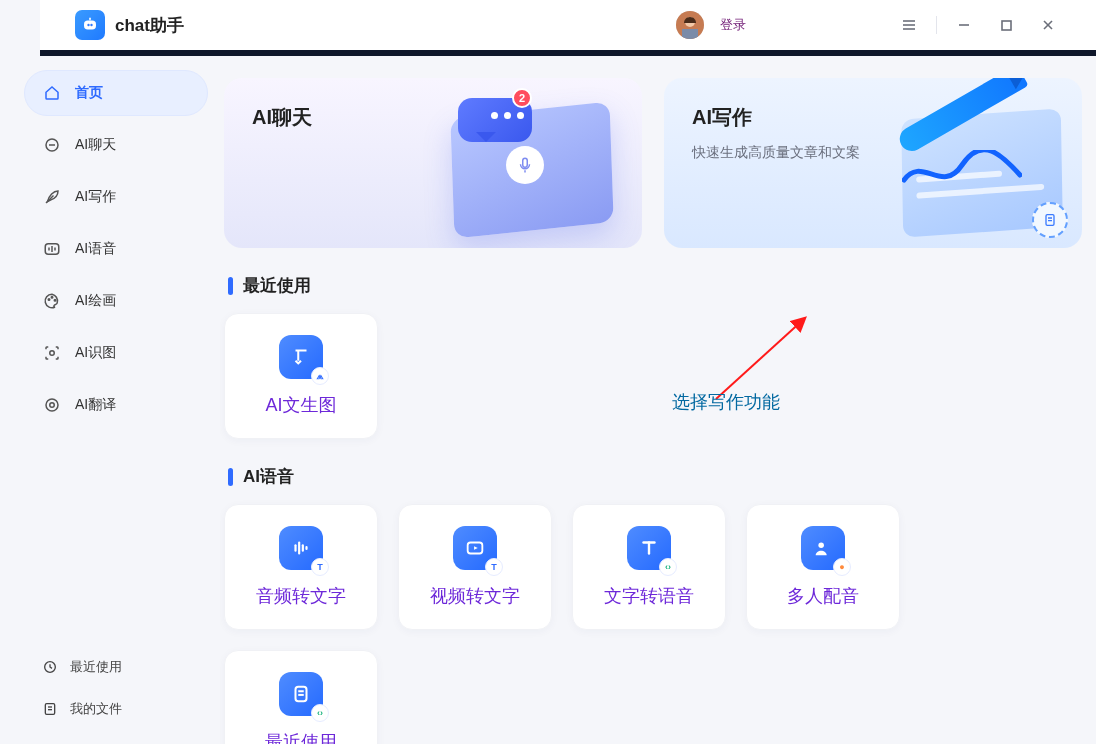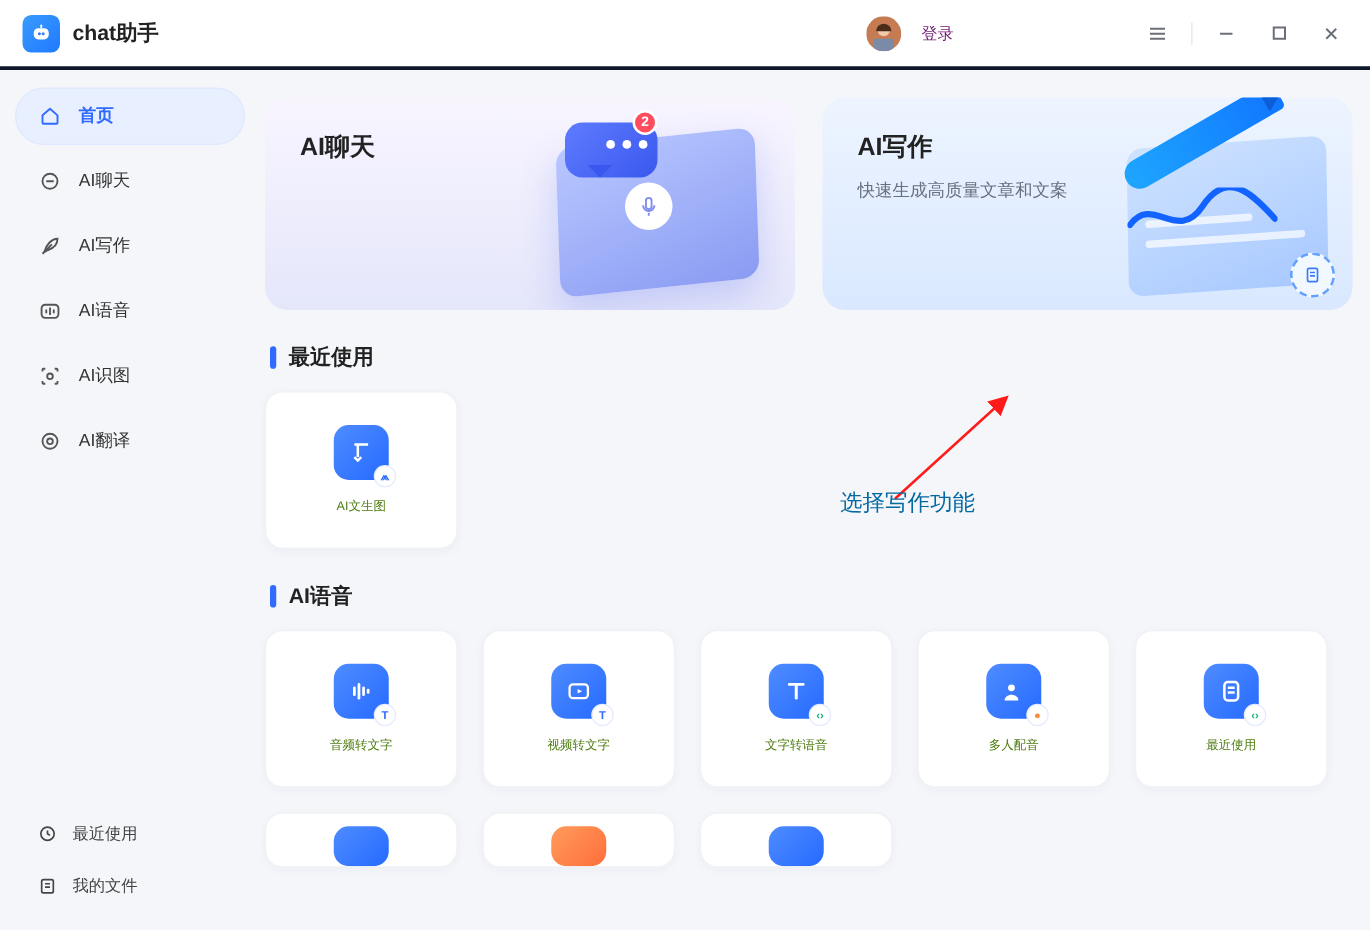--- a/index.html
+++ b/index.html
@@ -1,27 +1,27 @@
 <!DOCTYPE html>
 <html><head>
 <meta charset="utf-8">
 <style>
   * { box-sizing: border-box; margin: 0; padding: 0; }
   body { font-family: -apple-system, "PingFang SC", "Microsoft YaHei", sans-serif; background: #f5f6fa; width: 1096px; height: 744px; overflow: hidden; position: relative; }
-  .titlebar { height: 56px; background: #fff; border-bottom: 3px solid #0f172a; display: flex; align-items: center; padding: 0 18px; gap: 10px; }
+  .titlebar { height: 56px; background: #fff; border-bottom: 6px solid #0f172a; display: flex; align-items: center; padding: 0 35px; gap: 10px; margin-left: 40px; }
   .logo-badge { width: 30px; height: 30px; border-radius: 7px; background: linear-gradient(135deg,#3a9bff,#1f7aff); display:flex; align-items:center; justify-content:center; }
   .logo-badge svg { width:18px; height:18px; }
   .app-title { font-size: 17px; font-weight: 700; color:#222; }
   .titlebar-spacer { flex:1; }
   .avatar { width:28px; height:28px; border-radius:50%; overflow:hidden; display:flex; align-items:center; justify-content:center; background:#ddd; }
   .login-text { font-size:13px; color:#701a75; margin-left:6px; margin-right:140px;}
   .winbtn { width:26px; height:26px; display:flex; align-items:center; justify-content:center; color:#6b6f7a; cursor:pointer; border-radius:4px;}
   .winbtn + .winbtn { margin-left:6px; }
 
-  .layout { display:flex; height:calc(100% - 56px); }
+  .layout { display:flex; height:calc(100% - 56px);margin-left:12px; }
   .sidebar { width: 208px; padding: 14px 12px; display:flex; flex-direction:column; gap:6px; background:#f5f6fa;}
   .side-item { display:flex; align-items:center; gap:14px; padding: 13px 18px; color:#333; font-size:14px; border-radius: 26px; cursor:pointer; background:#fff; border:1px solid transparent;}
   .side-item .side-icon { width:18px; height:18px; color:#555; display:flex; align-items:center; justify-content:center;}
   .side-item.active { background:#e8efff; color:#2f6bff; font-weight:600; border-color:#dfe8ff;}
   .side-item.active .side-icon{ color:#2f6bff;}
   .side-item.plain { background:transparent; }
   .sidebar-bottom { margin-top:auto; padding-top:10px; }
   .bottom-item { display:flex; align-items:center; gap:12px; padding:12px 18px; color:#444; font-size:13px; cursor:pointer; border-radius:8px;}
   .bottom-item .side-icon{ width:16px; height:16px;}
 
@@ -53,21 +53,21 @@
   .art-write .badge-doc { position:absolute; right:4px; bottom:0; width:36px; height:36px; border-radius:50%; border:2px dashed #63a0ff; display:flex; align-items:center; justify-content:center; background:#f2f8ff; color:#3a7aff;}
 
   .section-title { display:flex; align-items:center; gap:10px; margin:26px 4px 16px; font-size:17px; font-weight:700; color:#222;}
   .section-title::before{ content:""; width:5px; height:18px; border-radius:3px; background:#2f6bff;}
 
   .card-grid { display:flex; gap:20px; flex-wrap:wrap; padding-right:12px;}
   .tool-card { width:154px; height:126px; background:#fff; border-radius:14px; box-shadow:0 2px 8px rgba(30,40,90,.04); display:flex; flex-direction:column; align-items:center; justify-content:center; gap:14px; cursor:pointer; border:1px solid #f0f1f5;}
   .tool-icon { width:44px; height:44px; border-radius:12px; display:flex; align-items:center; justify-content:center; font-size:18px; color:#fff; position:relative;}
   .tool-icon.blue { background:linear-gradient(135deg,#4f8cff,#256aff);}
   .tool-icon.orange { background:linear-gradient(135deg,#ff9b5a,#ff6e3c);}
-  .tool-label { font-size:10px; color:#4d7c0f; }
+  .tool-label { font-size:18px; color:#6d28d9; }
   .corner-badge { position:absolute; right:-6px; bottom:-6px; width:18px; height:18px; border-radius:50%; background:#fff; display:flex; align-items:center; justify-content:center; font-size:9px; color:#2f6bff; font-weight:700; border:1px solid #e6ecff;}
 
   
   .annot-text { position:absolute; left:672px; top:390px; color:#0369a1; font-size:18px; font-weight:500; pointer-events:none;}
   .annot-arrow { position:absolute; left:700px; top:313px; width:120px; height:95px; pointer-events:none;}
 
   
   .content::-webkit-scrollbar{ width:8px;}
   .content::-webkit-scrollbar-thumb{ background:#d9dce5; border-radius:4px;}
 </style>
@@ -152,20 +152,31 @@
     <div class="side-item plain">
       <span class="side-icon">
           <svg viewBox="0 0 24 24" width="18" height="18" fill="none" stroke="currentColor" stroke-width="2">
             <rect x="3" y="5" width="18" height="14" rx="4"></rect>
             <line x1="8" y1="10" x2="8" y2="14"></line>
             <line x1="12" y1="8" x2="12" y2="16"></line>
             <line x1="16" y1="10" x2="16" y2="14"></line>
           </svg>
         </span>
       <span>AI语音</span>
+    </div>
+    <div class="side-item plain">
+      <span class="side-icon">
+          <svg viewBox="0 0 24 24" width="18" height="18" fill="none" stroke="currentColor" stroke-width="2">
+            <path d="M12 3a9 9 0 1 0 4 17c-2 0-2-2 0-3s3-1 3-3a9 9 0 0 0-7-11z"></path>
+            <circle cx="8" cy="10" r="1"></circle>
+            <circle cx="12" cy="7" r="1"></circle>
+            <circle cx="16" cy="11" r="1"></circle>
+          </svg>
+        </span>
+      <span>AI绘画</span>
     </div>
     <div class="side-item plain">
       <span class="side-icon">
           <svg viewBox="0 0 24 24" width="18" height="18" fill="none" stroke="currentColor" stroke-width="2">
             <path d="M4 7V5a1 1 0 0 1 1-1h2M17 4h2a1 1 0 0 1 1 1v2M20 17v2a1 1 0 0 1-1 1h-2M7 20H5a1 1 0 0 1-1-1v-2"></path>
             <circle cx="12" cy="12" r="3"></circle>
           </svg>
         </span>
       <span>AI识图</span>
     </div>

